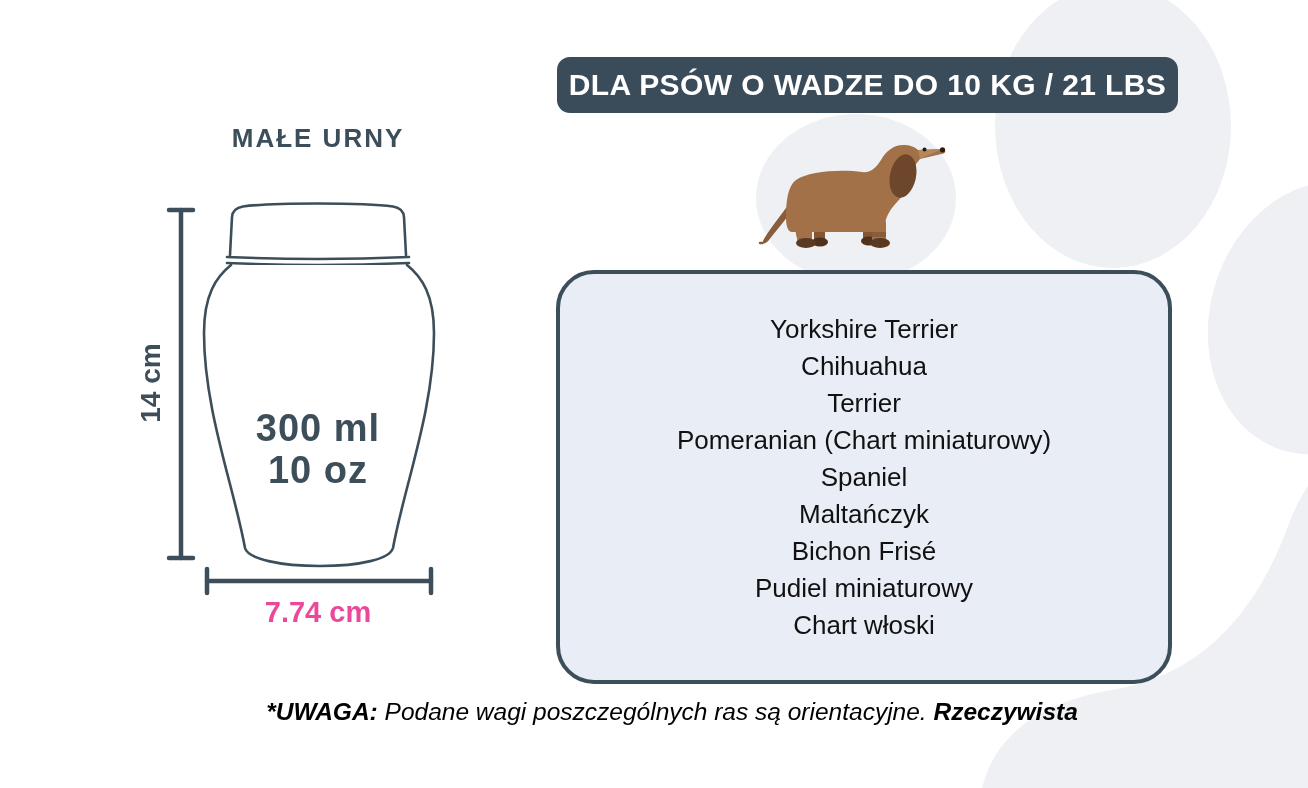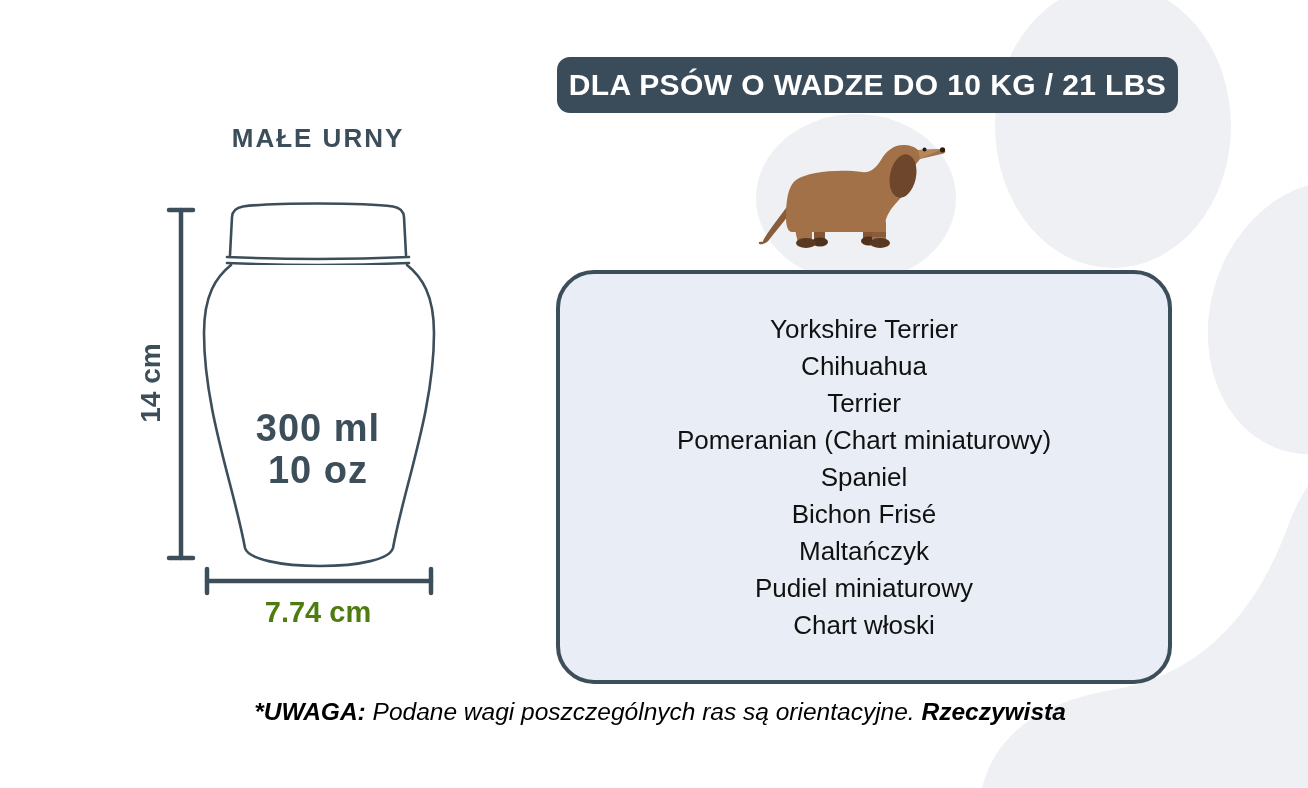--- a/index.html
+++ b/index.html
@@ -75,21 +75,21 @@
     z-index: 2;
     white-space: nowrap;
   }
   .dim-width-label {
     position: absolute;
     left: 218px; top: 596px;
     width: 200px;
     text-align: center;
     font-size: 29px;
     font-weight: bold;
-    color: #4d7c0f;
+    color: #ec4899;
     z-index: 2;
     white-space: nowrap;
   }
   .dachshund {
     position: absolute;
     left: 752px; top: 136px;
     z-index: 2;
   }
   .breed-box {
     position: absolute;
@@ -110,21 +110,21 @@
     width: 100%;
   }
   .breed-list li {
     font-size: 26px;
     line-height: 37px;
     color: #111111;
     white-space: nowrap;
   }
   .note {
     position: absolute;
-    left: 180px; top: 696px;
+    left: 192px; top: 696px;
     width: 960px;
     text-align: center;
     font-style: italic;
     font-size: 24.5px;
     line-height: 32px;
     color: #000000;
     z-index: 2;
   }
   .note .note-line { white-space: nowrap; }
   .note .b { font-weight: bold; }
@@ -207,22 +207,22 @@
     <circle cx="190.5" cy="13.8" r="2.6" fill="#2e1c10"></circle>
   </svg>
 
   <div class="breed-box">
     <ul class="breed-list">
         <li>Yorkshire Terrier</li>
         <li>Chihuahua</li>
         <li>Terrier</li>
         <li>Pomeranian (Chart miniaturowy)</li>
         <li>Spaniel</li>
+        <li>Maltańczyk</li>
         <li>Bichon Frisé</li>
-        <li>Maltańczyk</li>
         <li>Pudiel miniaturowy</li>
         <li>Chart włoski</li>
       </ul>
   </div>
 
   <div class="note">
     <div class="note-line"><span class="b">*UWAGA:</span> <span>Podane wagi poszczególnych ras są orientacyjne.</span> <span class="b">Rzeczywista</span></div>
   </div>
 
 </div>

